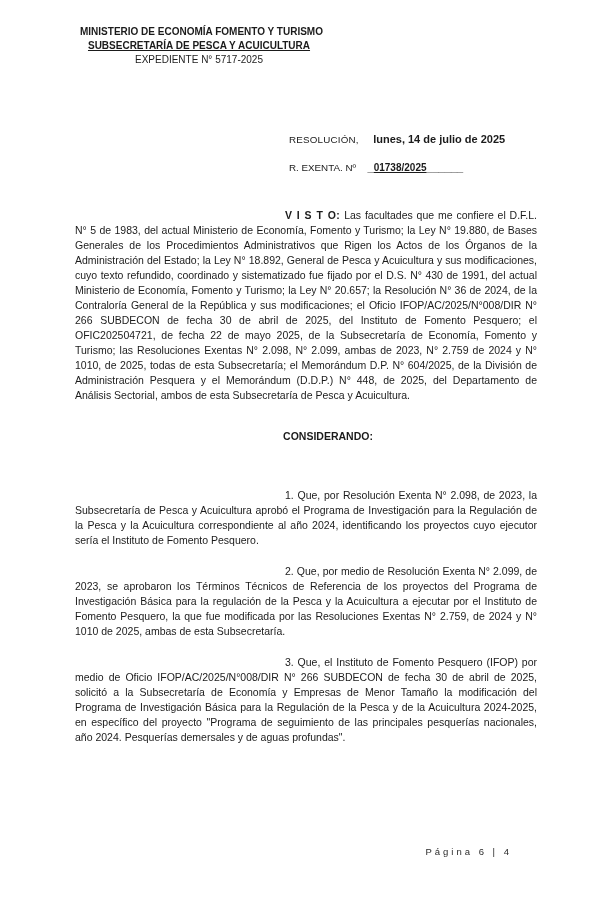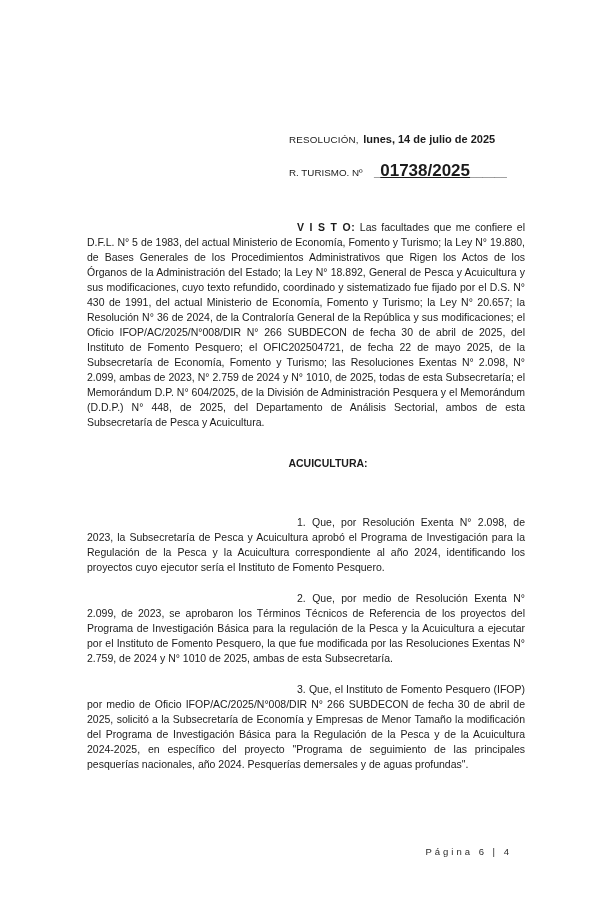--- a/index.html
+++ b/index.html
@@ -38,43 +38,43 @@
     text-align: justify;
   }
 
   
   .place-date {
     position: absolute;
     top: 129px; left: 289px;
     white-space: nowrap;
   }
   .place { font-size: 9.8px; letter-spacing: 0.2px; }
-  .date  { font-size: 11px; font-weight: 700; }
+  .date  { font-size: 11px; font-weight: 700; margin-left: 10px; }
 
   
   .rex {
     position: absolute;
     top: 161px; left: 289px;
     white-space: nowrap;
     font-size: 9.8px;
   }
   .rex-fill { font-weight: 700; font-size: 11px; }
-  .rex-num  { font-weight: 700; font-size: 17px; text-decoration: underline; }
+  .rex-num  { font-weight: 700; font-size: 10px; text-decoration: underline; }
   .rex-gap  { display: inline-block; width: 6px; }
 
   
   .body {
     position: absolute;
     top: 208px; left: 75px;
     width: 462px;
     font-size: 10.5px;
     line-height: 15px;
     text-align: justify;
   }
-  .par { margin: 12px; text-indent: 210px; }
+  .par { margin: 0; text-indent: 210px; }
   .visto { margin-bottom: 26px; }
   .visto-label { font-weight: 600; letter-spacing: 0.5px; }
   .center-head {
     margin: 0 0 44px 0;
     text-align: center;
     padding-left: 44px;
     font-weight: 700;
     text-indent: 0;
   }
   .c-par { margin-bottom: 16px; }
@@ -87,37 +87,42 @@
     letter-spacing: 3px;
     color: #2a2a2a;
     white-space: nowrap;
   }
 </style>
 </head>
 <body>
 
 <div class="page">
 
+  <div class="hdr-left">
+    <div class="hl1">MINISTERIO DE ECONOMÍA FOMENTO Y TURISMO</div>
+    <div class="hl2">SUBSECRETARÍA DE PESCA Y ACUICULTURA</div>
+    <div class="hl3">EXPEDIENTE N° 5717-2025</div>
+  </div>
 
 
   <div class="place-date">
     <span class="place">RESOLUCIÓN,</span>
     <span class="date">lunes, 14 de julio de 2025</span>
   </div>
 
   <div class="rex">
-    <span>R. TURISMO. Nº</span>
+    <span>R. EXENTA. Nº</span>
     <span class="rex-gap"></span>
     <span class="rex-fill">_</span><span class="rex-num">01738/2025</span><span class="rex-fill">______</span>
   </div>
 
   <div class="body">
     <p class="par visto"><span class="visto-label">V I S T O:</span><span> Las facultades que me confiere el D.F.L. N° 5 de 1983, del actual Ministerio de Economía, Fomento y Turismo; la Ley N° 19.880, de Bases Generales de los Procedimientos Administrativos que Rigen los Actos de los Órganos de la Administración del Estado; la Ley N° 18.892, General de Pesca y Acuicultura y sus modificaciones, cuyo texto refundido, coordinado y sistematizado fue fijado por el D.S. N° 430 de 1991, del actual Ministerio de Economía, Fomento y Turismo; la Ley N° 20.657; la Resolución N° 36 de 2024, de la Contraloría General de la República y sus modificaciones; el Oficio IFOP/AC/2025/N°008/DIR N° 266 SUBDECON de fecha 30 de abril de 2025, del Instituto de Fomento Pesquero; el OFIC202504721, de fecha 22 de mayo 2025, de la Subsecretaría de Economía, Fomento y Turismo; las Resoluciones Exentas N° 2.098, N° 2.099, ambas de 2023, N° 2.759 de 2024 y N° 1010, de 2025, todas de esta Subsecretaría; el Memorándum D.P. N° 604/2025, de la División de Administración Pesquera y el Memorándum (D.D.P.) N° 448, de 2025, del Departamento de Análisis Sectorial, ambos de esta Subsecretaría de Pesca y Acuicultura.</span></p>
 
-    <p class="center-head">ACUICULTURA:</p>
+    <p class="center-head">CONSIDERANDO:</p>
 
     <p class="par c-par">1. Que, por Resolución Exenta N° 2.098, de 2023, la Subsecretaría de Pesca y Acuicultura aprobó el Programa de Investigación para la Regulación de la Pesca y la Acuicultura correspondiente al año 2024, identificando los proyectos cuyo ejecutor sería el Instituto de Fomento Pesquero.</p>
     <p class="par c-par">2. Que, por medio de Resolución Exenta N° 2.099, de 2023, se aprobaron los Términos Técnicos de Referencia de los proyectos del Programa de Investigación Básica para la regulación de la Pesca y la Acuicultura a ejecutar por el Instituto de Fomento Pesquero, la que fue modificada por las Resoluciones Exentas N° 2.759, de 2024 y N° 1010 de 2025, ambas de esta Subsecretaría.</p>
     <p class="par c-par">3. Que, el Instituto de Fomento Pesquero (IFOP) por medio de Oficio IFOP/AC/2025/N°008/DIR N° 266 SUBDECON de fecha 30 de abril de 2025, solicitó a la Subsecretaría de Economía y Empresas de Menor Tamaño la modificación del Programa de Investigación Básica para la Regulación de la Pesca y de la Acuicultura 2024-2025, en específico del proyecto "Programa de seguimiento de las principales pesquerías nacionales, año 2024. Pesquerías demersales y de aguas profundas".</p>
   </div>
 
   <div class="footer">Página 6 | 4</div>
 
 </div>
 

